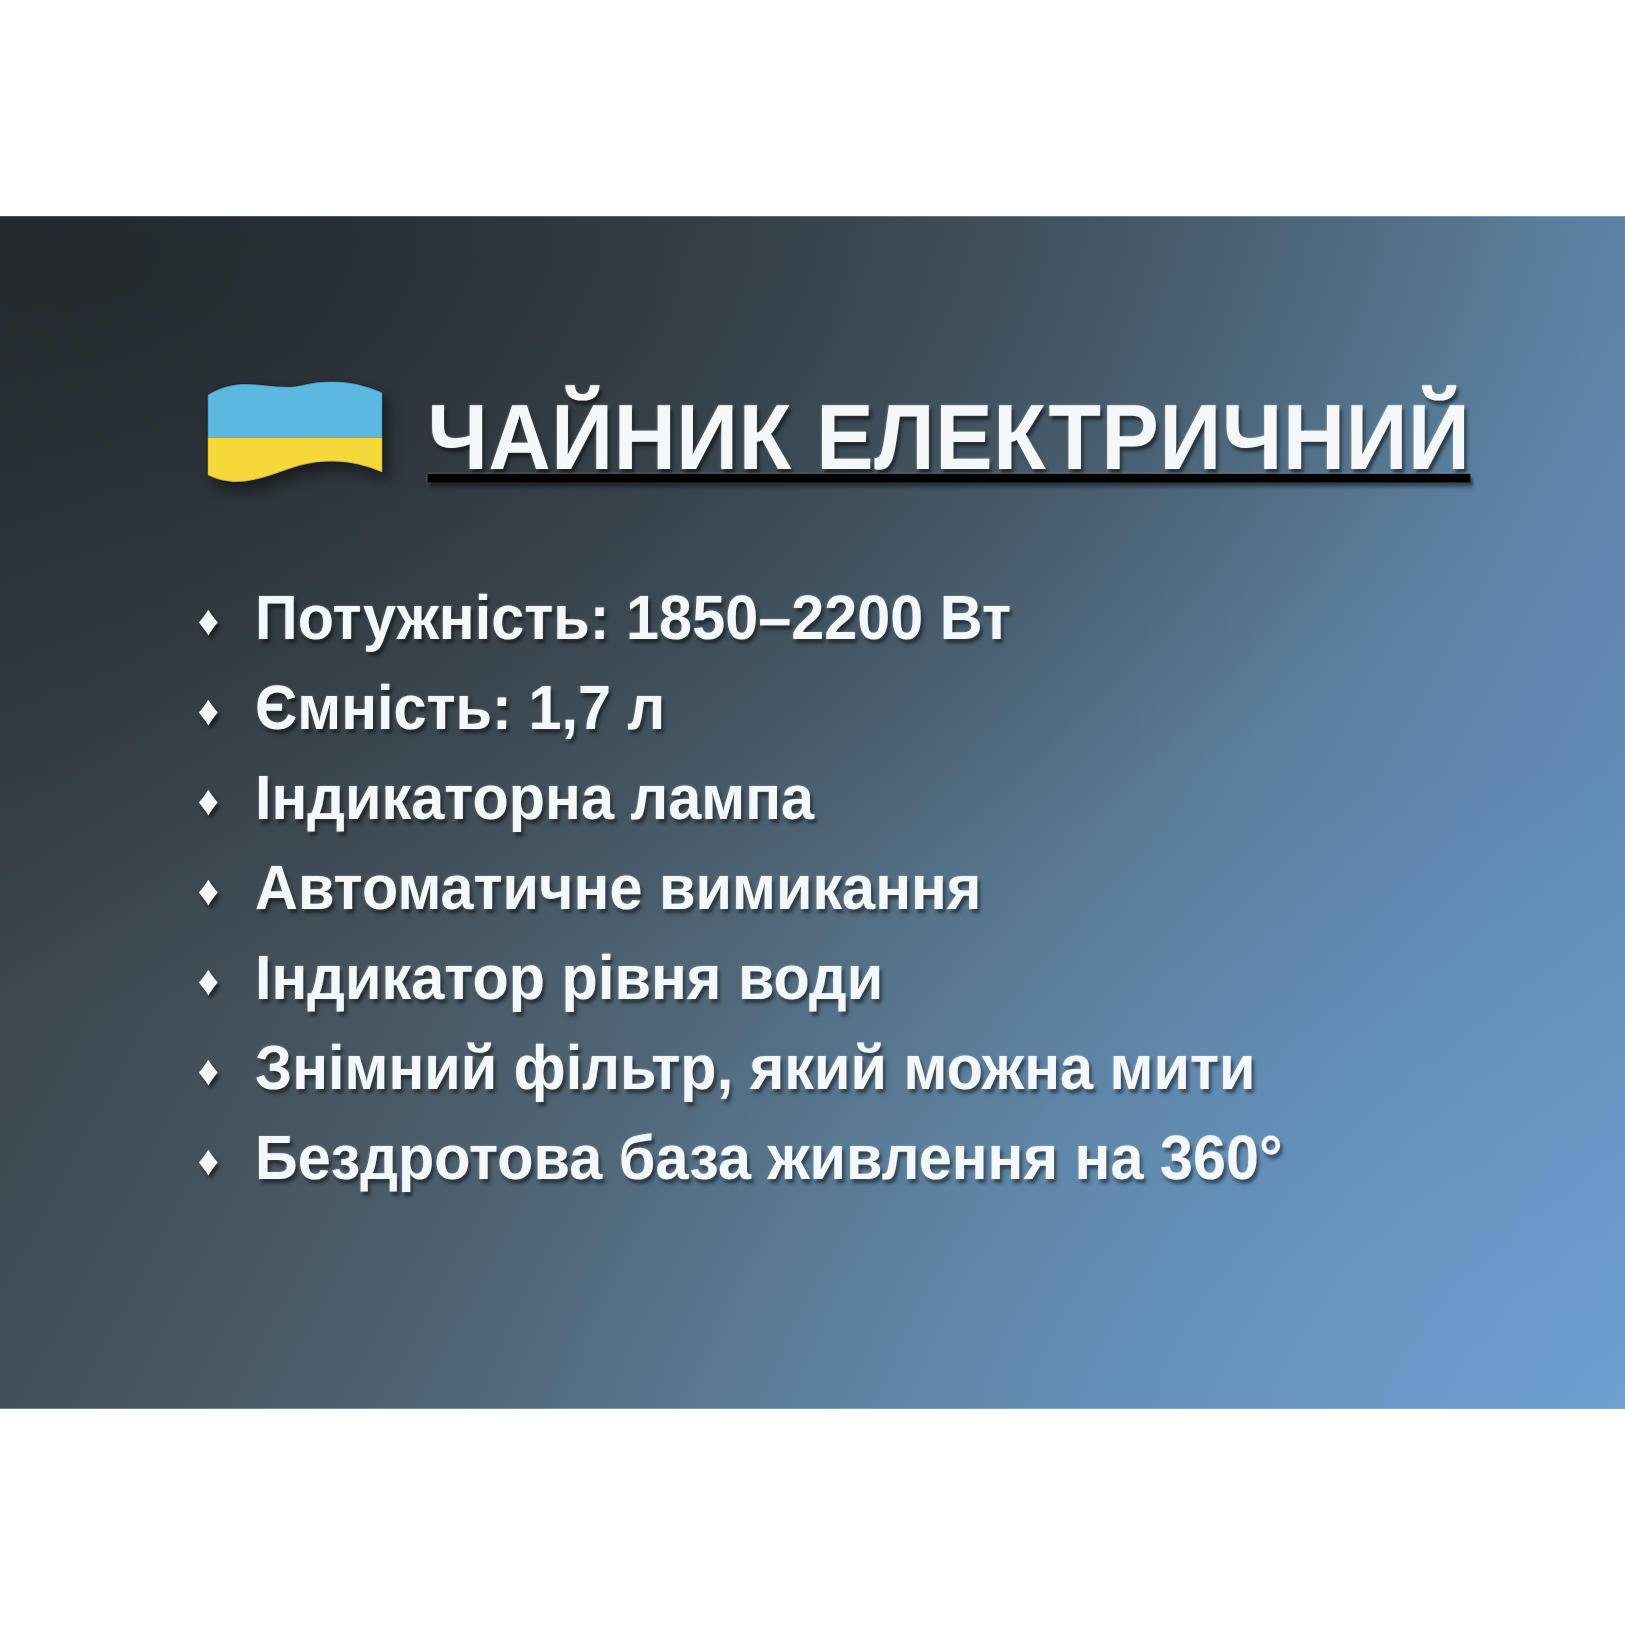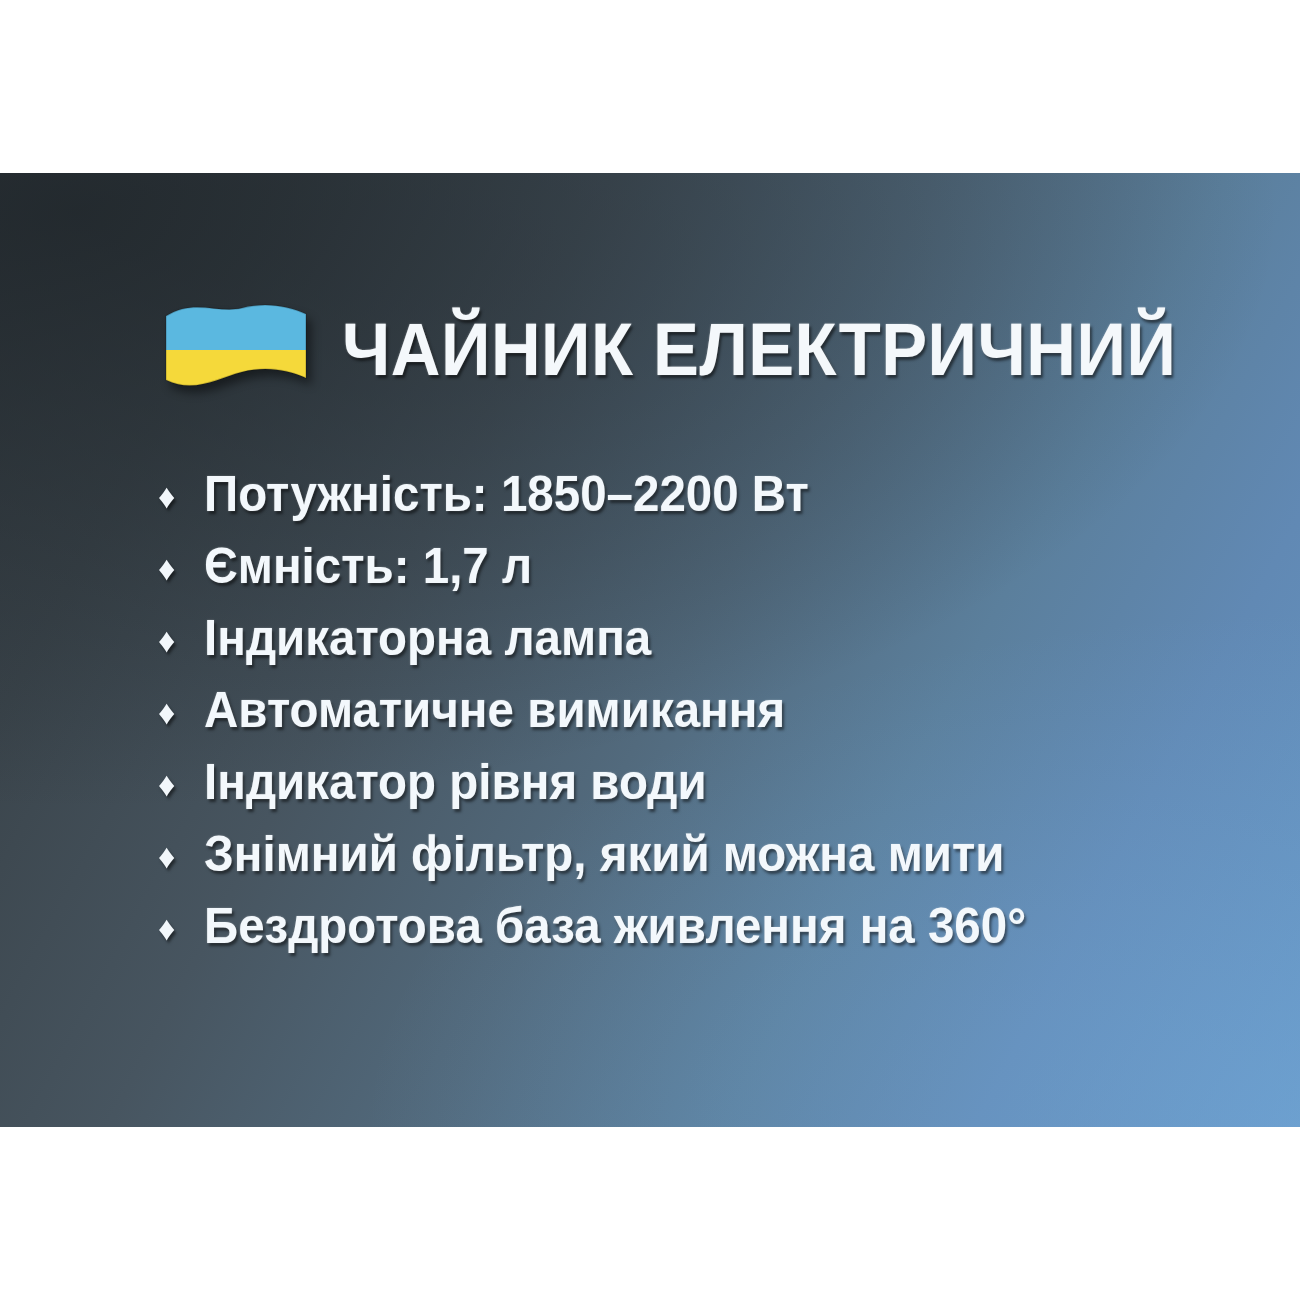--- a/index.html
+++ b/index.html
@@ -54,20 +54,21 @@
   }
 
   
   .header{
     position:absolute;
     left:160px;
     top:127px;               
     display:flex;
     align-items:center;
     gap:30px;
+    text-decoration:underline;
   }
   .flag{
     width:152px;height:100px;
     display:block;
     filter:drop-shadow(5px 7px 5px rgba(0,0,0,.45));
   }
   .title{
     font-family:"Liberation Sans", sans-serif;
     font-weight:700;
     font-size:74px;

